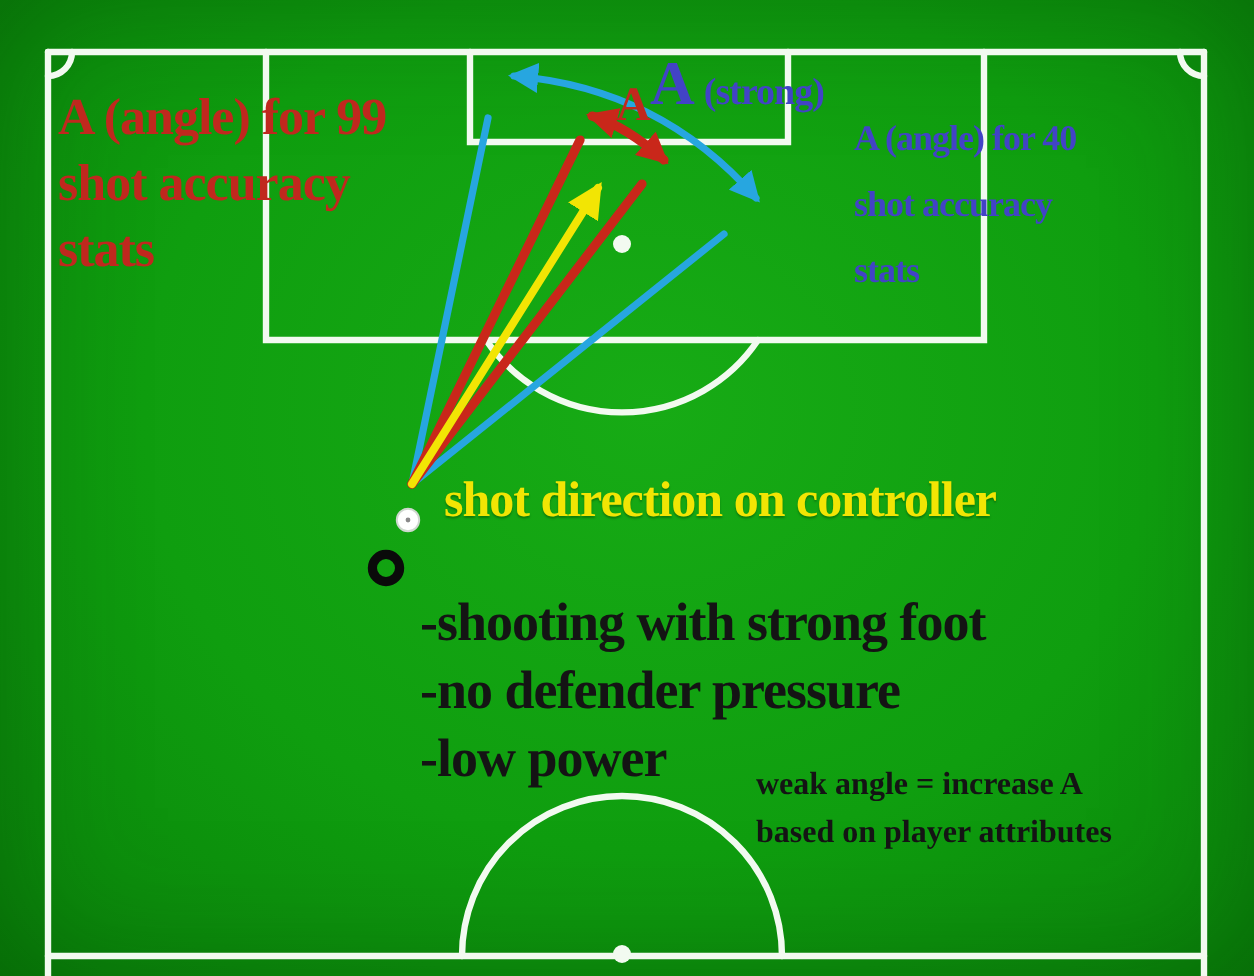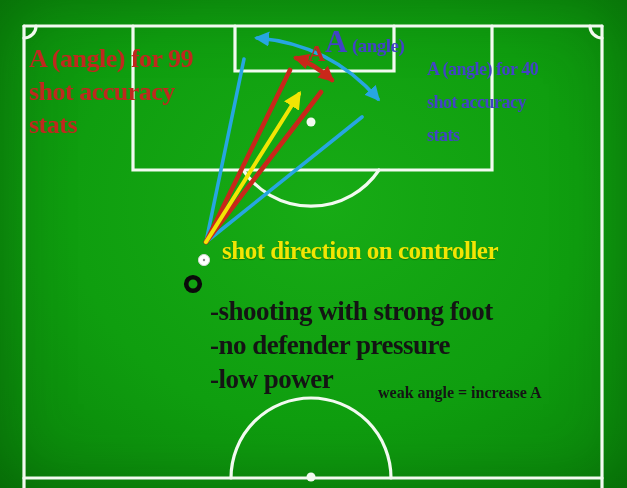--- a/index.html
+++ b/index.html
@@ -92,30 +92,31 @@
   </div>
 
   <div class="txt blue-block">
     <div>A (angle) for 40</div>
     <div>shot accuracy</div>
     <div>stats</div>
   </div>
 
   <div class="txt blue-angle">
     <span class="big">A</span>
-    <span class="small">(angle)</span>
+    <span class="small">(strong)</span>
   </div>
 
   <div class="txt red-angle">A</div>
 
   <div class="txt yellow-label">shot direction on controller</div>
 
   <div class="txt conditions">
     <div>-shooting with strong foot</div>
     <div>-no defender pressure</div>
     <div>-low power</div>
   </div>
 
   <div class="txt notes">
     <div>weak angle = increase A</div>
+    <div>based on player attributes</div>
   </div>
 
 </div>
 
 </body></html>

